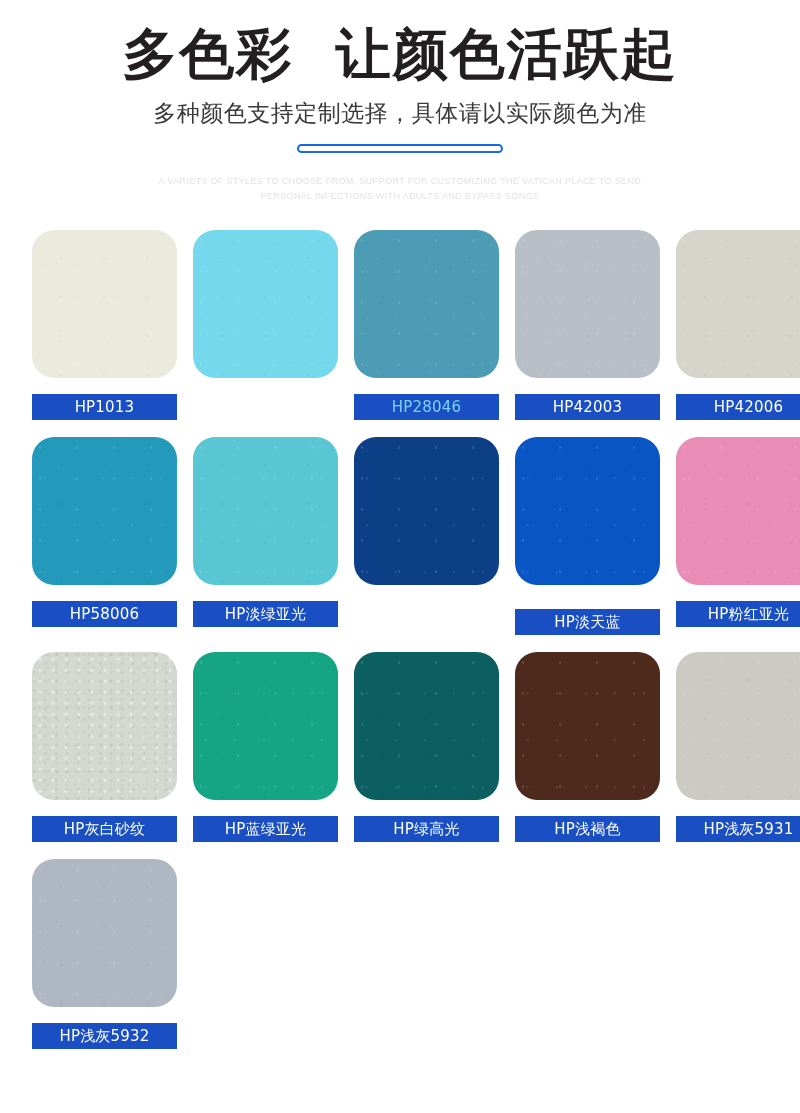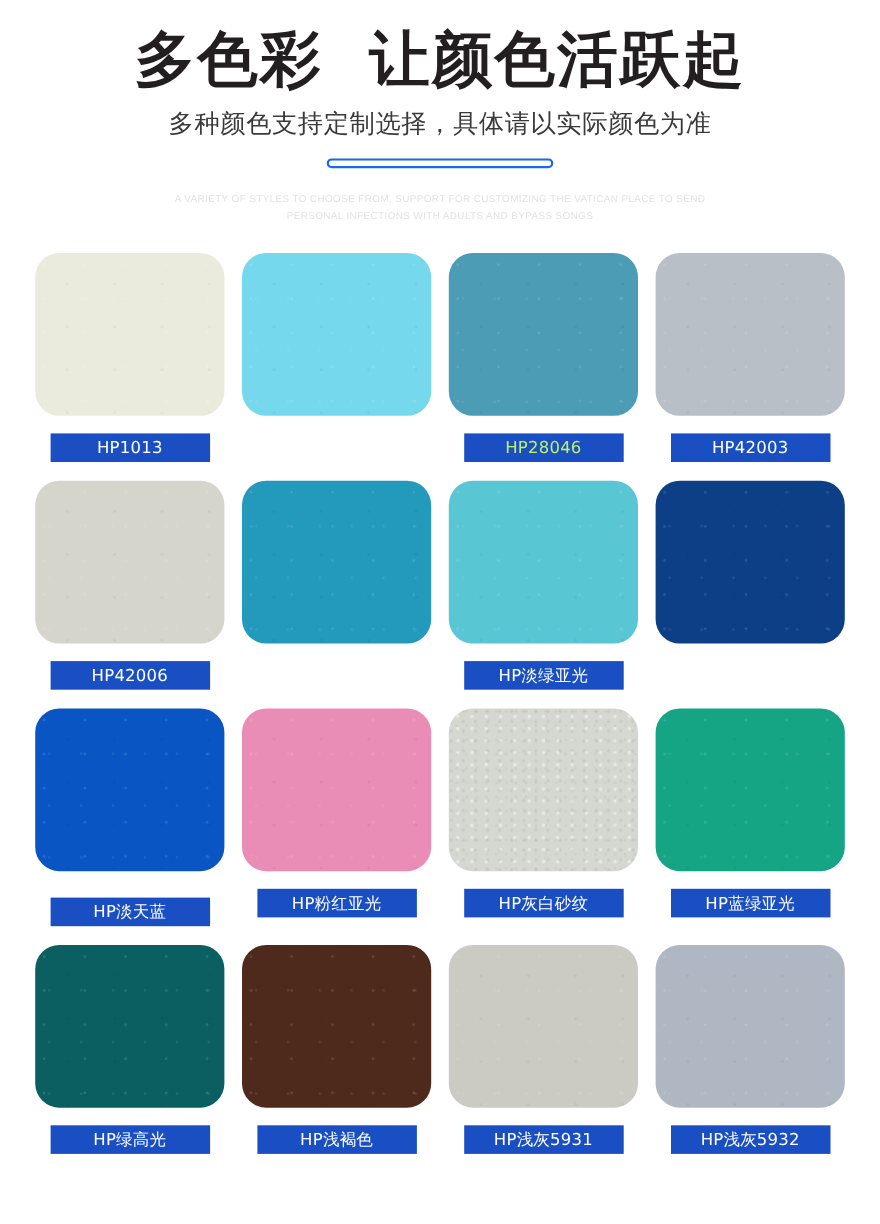--- a/index.html
+++ b/index.html
@@ -65,21 +65,21 @@
     text-transform: uppercase;
   }
   .eng-caption .line1 { display: block; }
   .eng-caption .line2 { display: block; }
 
   
   .grid {
     margin-top: 26px;
     padding: 0 32px;
     display: grid;
-    grid-template-columns: repeat(4, 1fr);
+    grid-template-columns: repeat(5, 1fr);
     column-gap: 16px;
     row-gap: 17px;
     box-sizing: border-box;
   }
   .cell {
     display: flex;
     flex-direction: column;
     align-items: center;
   }
   .chip {
@@ -144,32 +144,33 @@
   <div class="grid" id="swatch-grid">
       <div class="cell">
         <div class="chip" style="background: rgb(235, 235, 221);"></div>
         <div class="label" style="background: rgb(26, 79, 196); color: rgb(255, 255, 255);">HP1013</div>
       </div>
       <div class="cell">
         <div class="chip" style="background: rgb(117, 216, 236);"></div>
       </div>
       <div class="cell">
         <div class="chip" style="background: rgb(75, 156, 180);"></div>
-        <div class="label" style="background: rgb(26, 79, 196); color: #bef264;">HP28046</div>
+        <div class="label" style="background: rgb(26, 79, 196); color: #7dd3fc;">HP28046</div>
       </div>
       <div class="cell">
         <div class="chip" style="background: rgb(184, 191, 198);"></div>
         <div class="label" style="background: rgb(26, 79, 196); color: rgb(255, 255, 255);">HP42003</div>
       </div>
       <div class="cell">
         <div class="chip" style="background: rgb(213, 213, 204);"></div>
         <div class="label" style="background: rgb(26, 79, 196); color: rgb(255, 255, 255);">HP42006</div>
       </div>
       <div class="cell">
         <div class="chip" style="background: rgb(35, 153, 187);"></div>
+        <div class="label" style="background: rgb(26, 79, 196); color: rgb(255, 255, 255);">HP58006</div>
       </div>
       <div class="cell">
         <div class="chip" style="background: rgb(89, 198, 212);"></div>
         <div class="label" style="background: rgb(26, 79, 196); color: rgb(255, 255, 255);">HP淡绿亚光</div>
       </div>
       <div class="cell">
         <div class="chip" style="background: rgb(13, 63, 135);"></div>
       </div>
       <div class="cell">
         <div class="chip" style="background: rgb(10, 85, 196);"></div>

